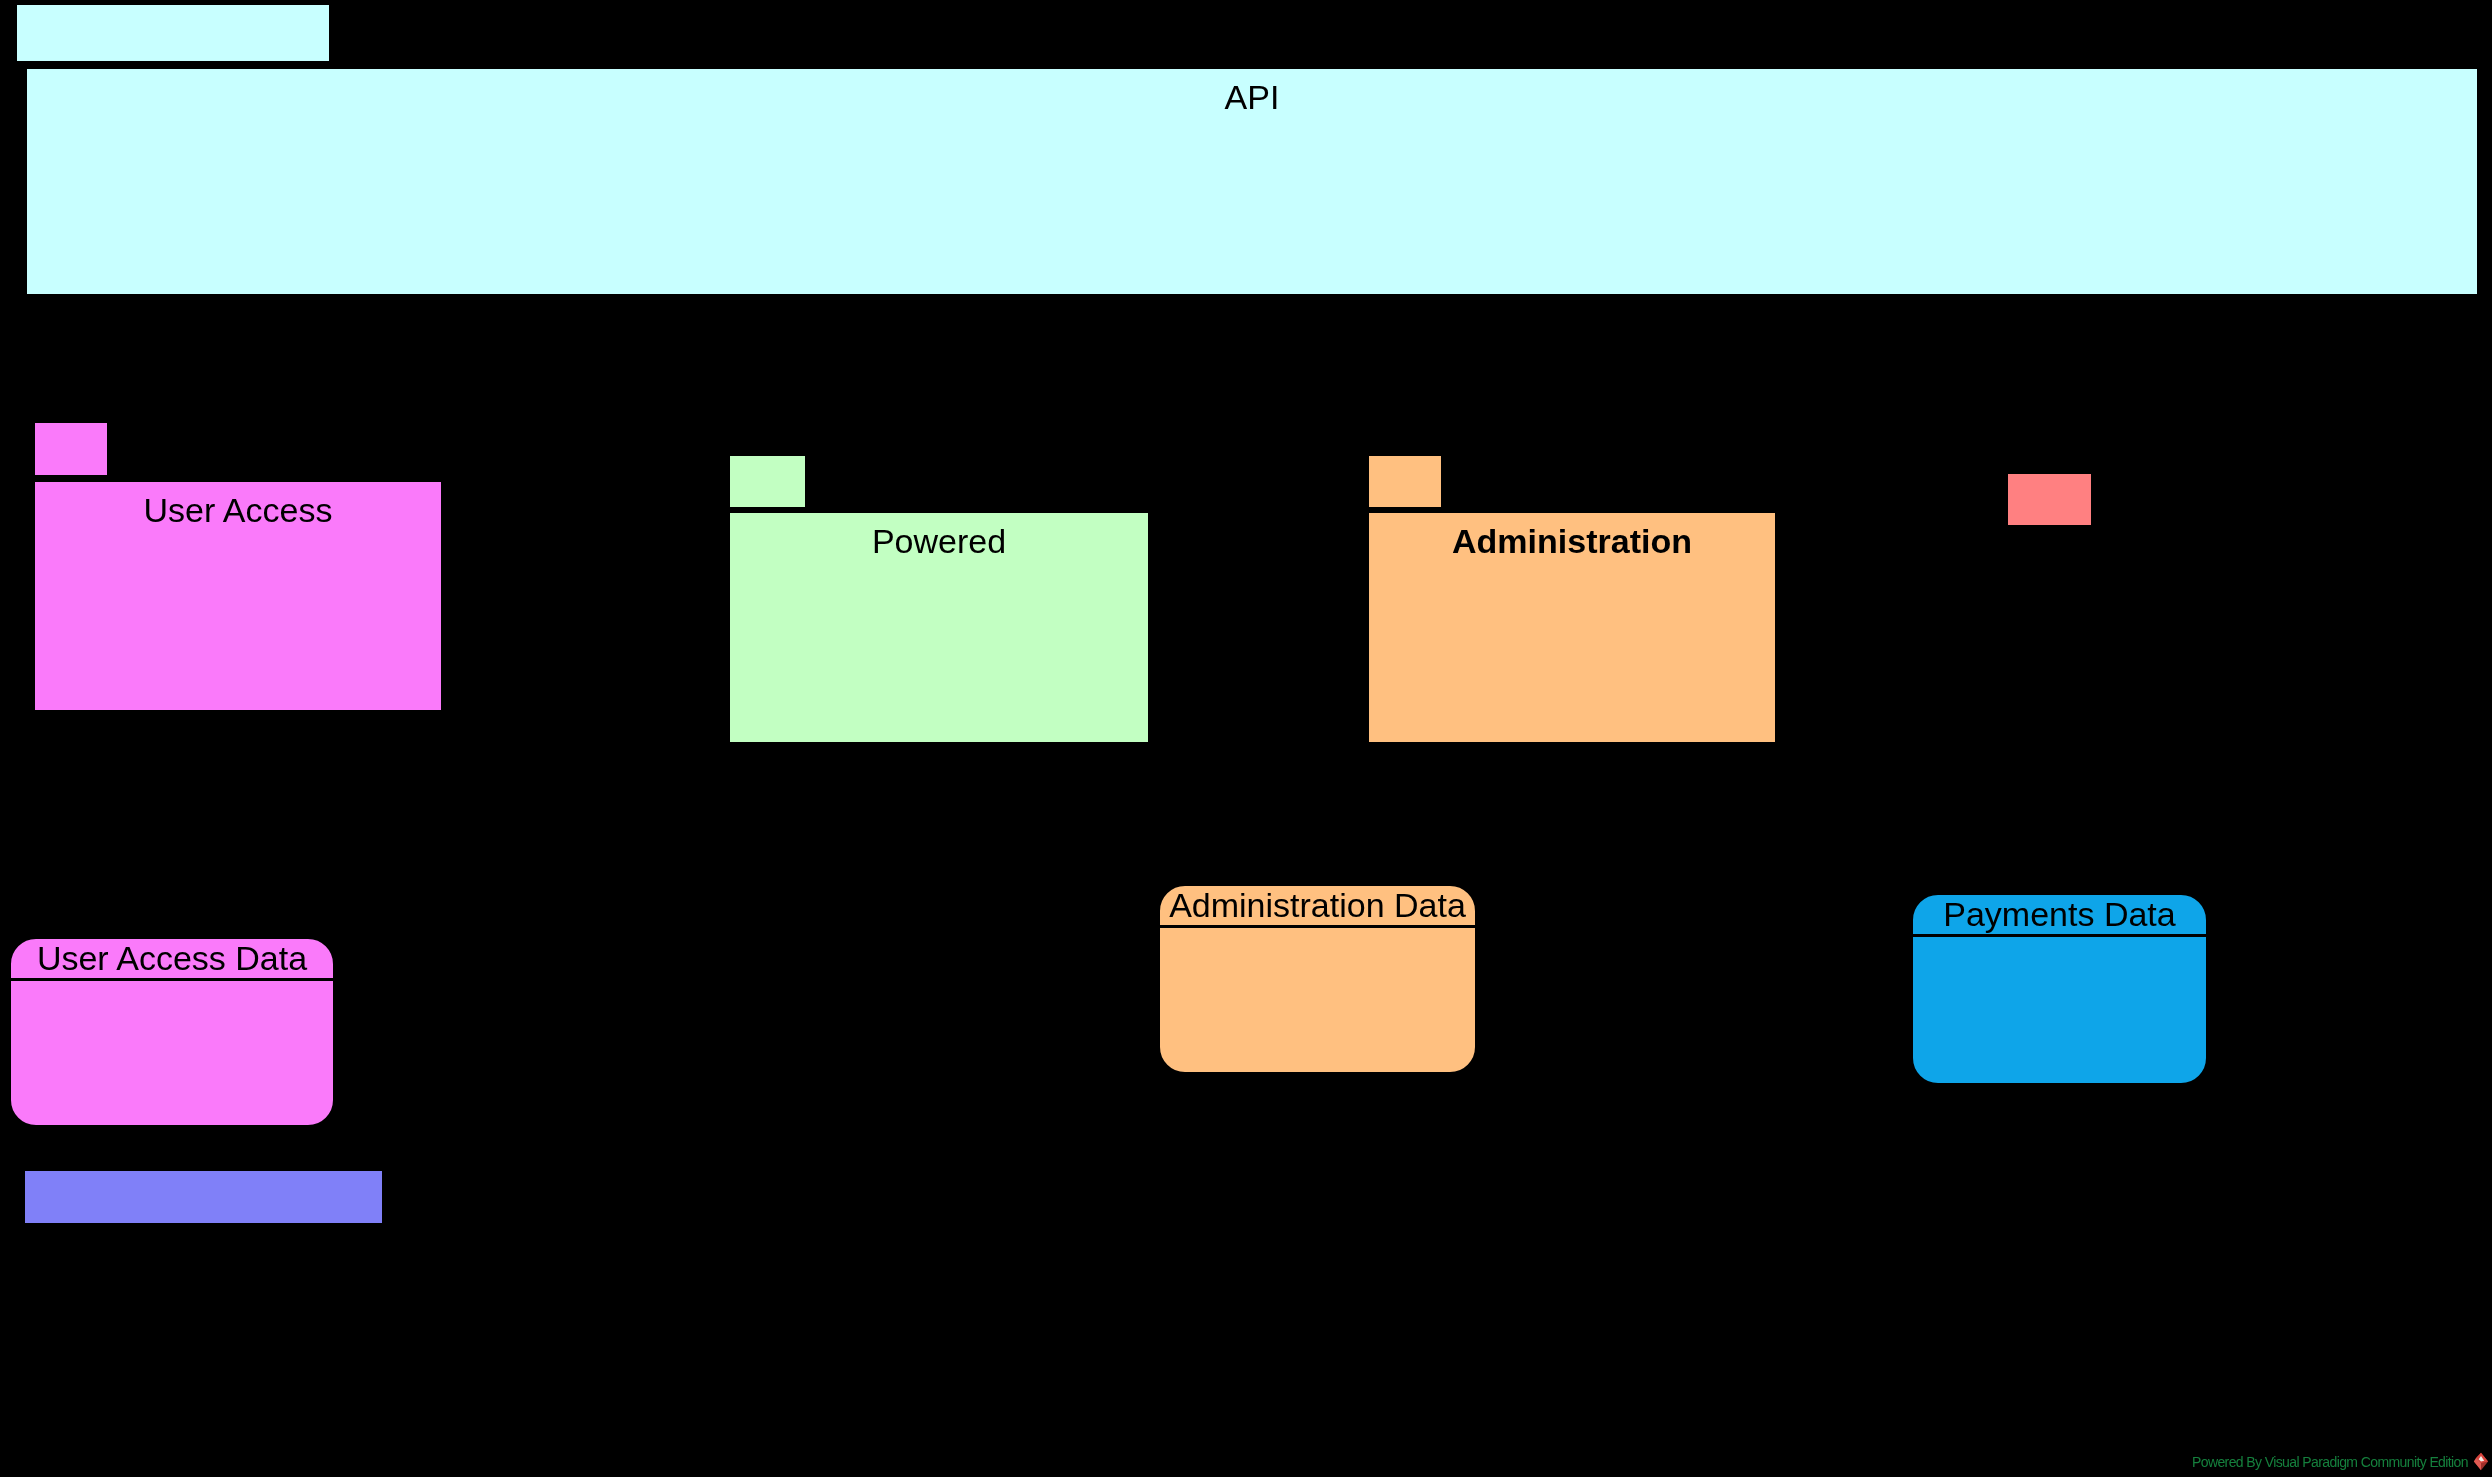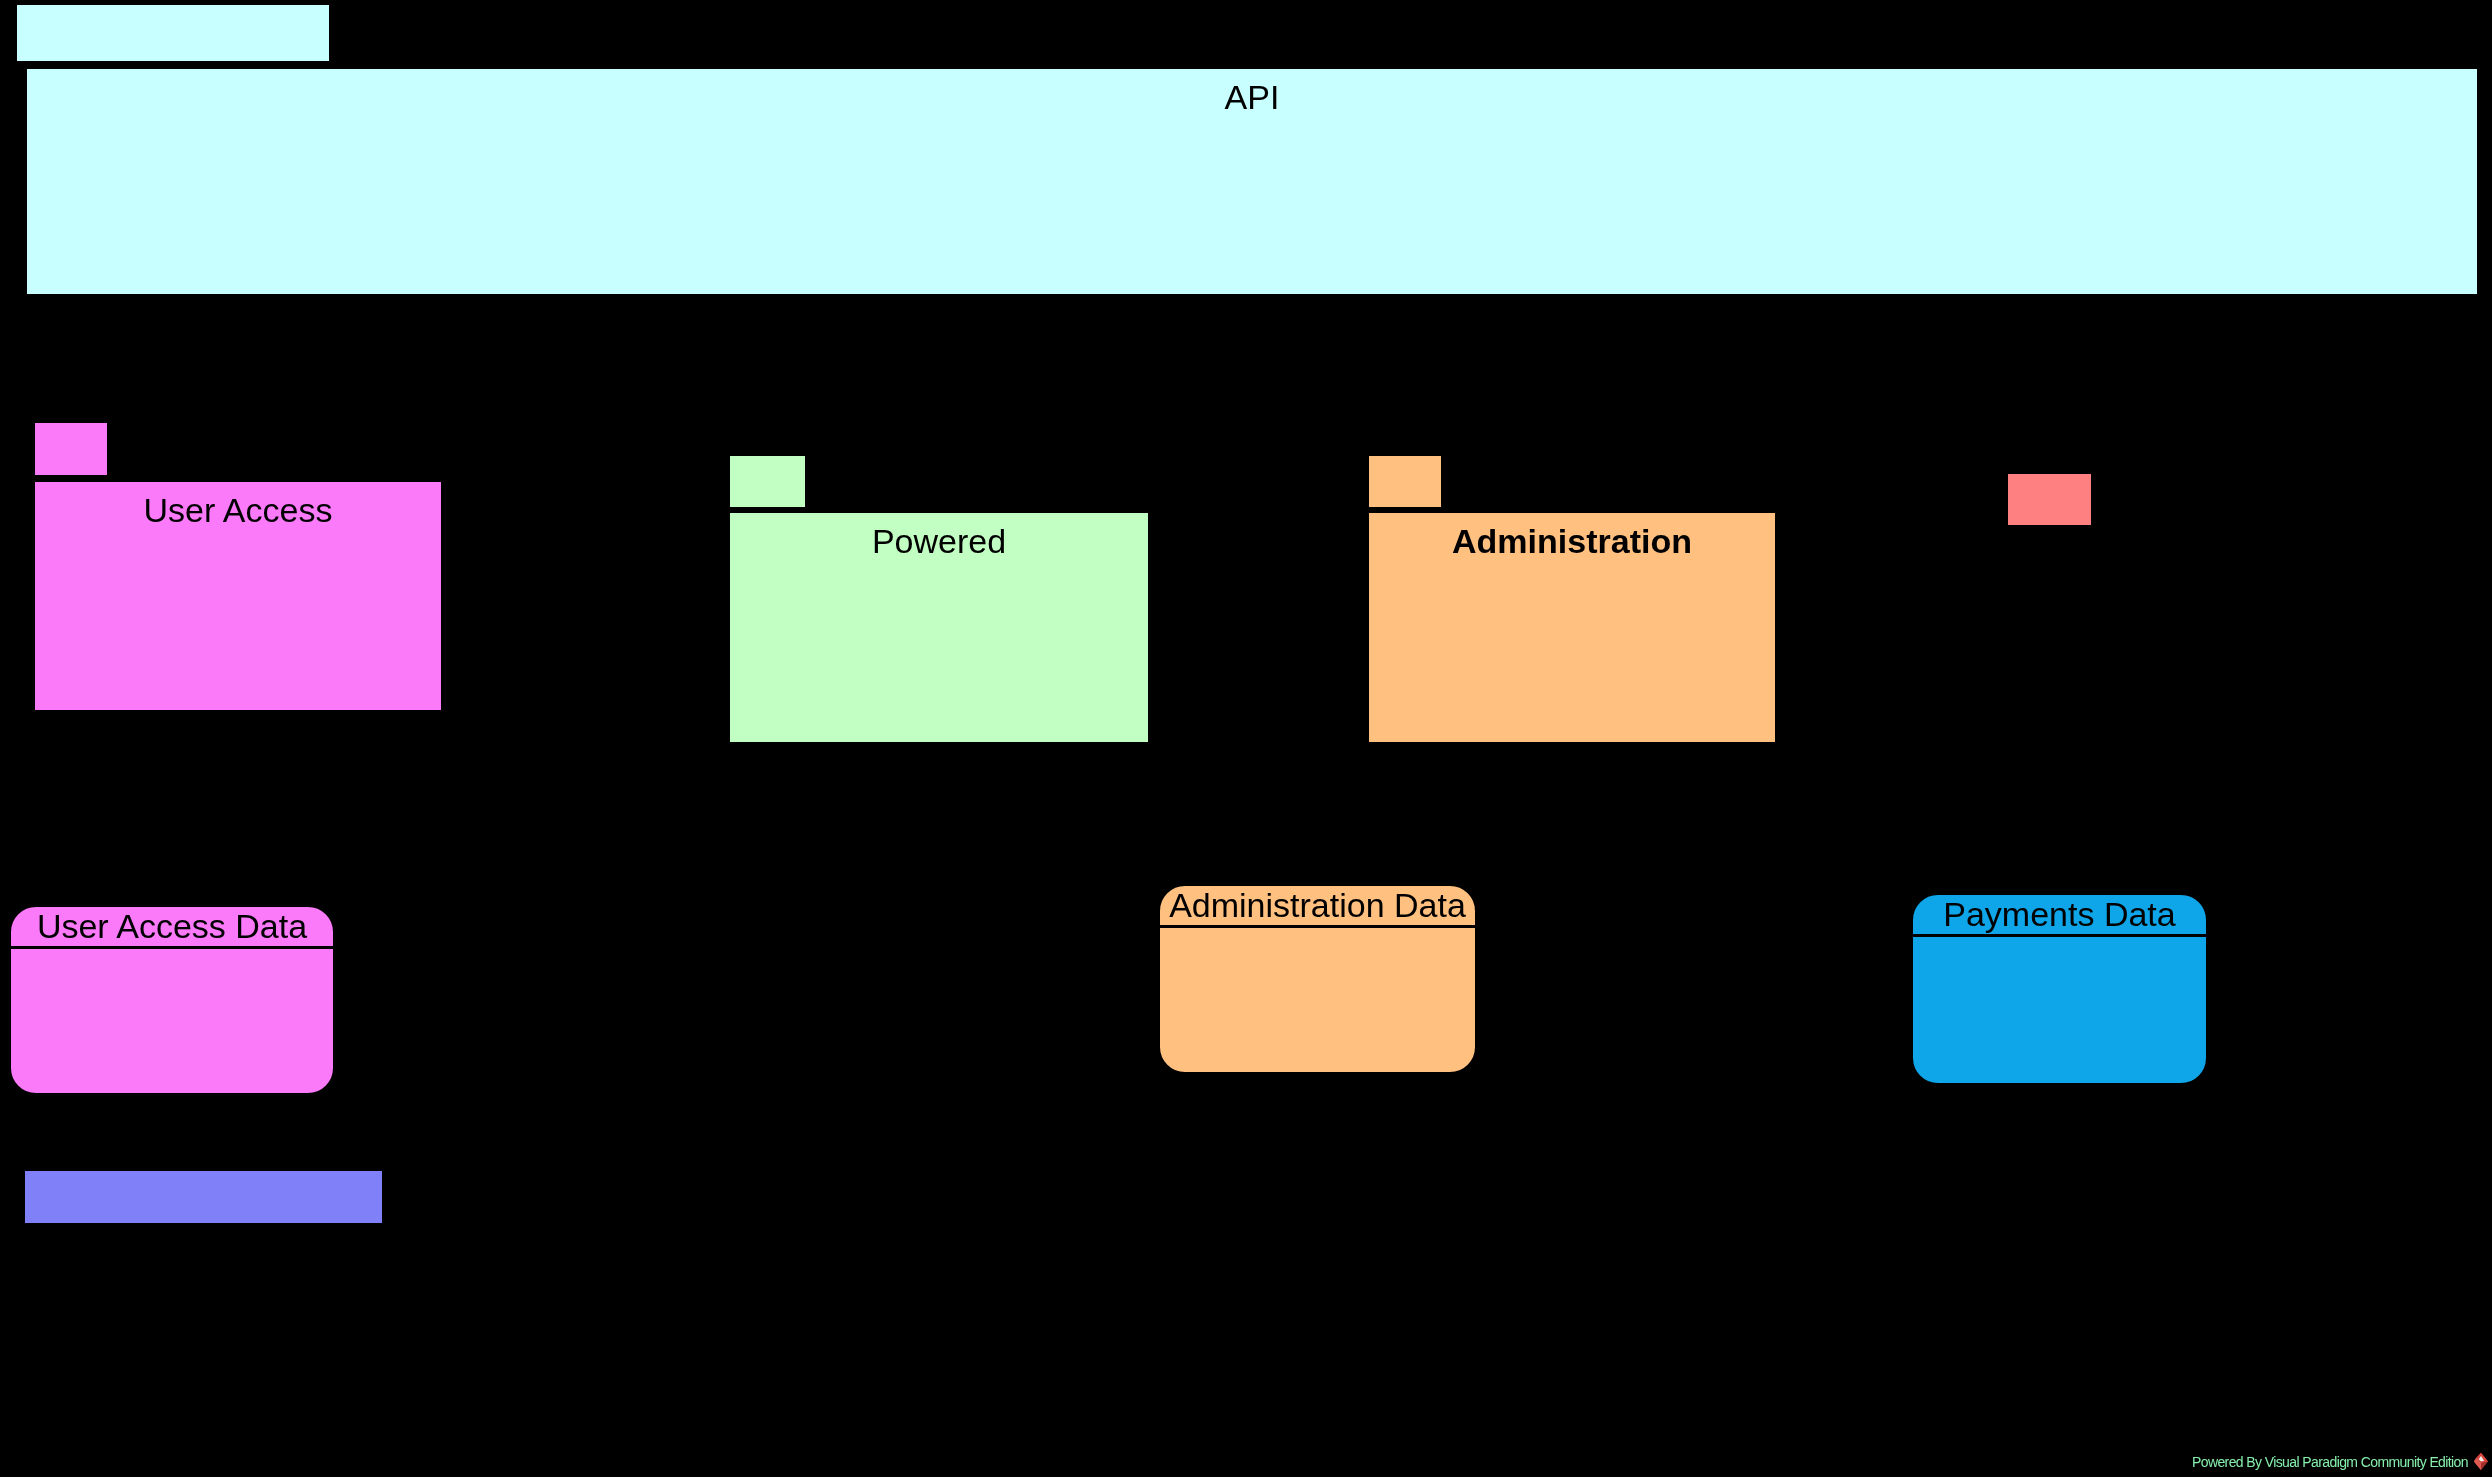--- a/index.html
+++ b/index.html
@@ -58,21 +58,21 @@
   }
   .store-header {
     box-sizing: border-box;
     height: 42px;
     border-bottom: 3px solid #000;
     font-size: 34px;
     line-height: 38px;
     text-align: center;
     color: #000;
   }
-  #store-uad { left: 8px;    top: 904px; width: 328px; height: 192px; }
+  #store-uad { left: 8px;    top: 936px; width: 328px; height: 192px; }
   #store-md  { left: 587px;  top: 883px; width: 344px; height: 194px; }
   #store-ad  { left: 1157px; top: 883px; width: 321px; height: 192px; }
   #store-pd  { left: 1910px; top: 892px; width: 299px; height: 194px; }
 
   
   .watermark {
     position: absolute;
     right: 3px;
     bottom: 7px;
     display: flex;
@@ -120,21 +120,21 @@
     <div class="store-header">Administration Data</div>
   </div>
 
   <div class="store" id="store-pd" style="background-color: #0ea5e9;">
     <div class="store-header">Payments Data</div>
   </div>
 
   <div class="pkg-tab" id="bus-tab" style="background-color: rgb(128, 128, 248);"></div>
 
   <div class="watermark">
-    <span class="wm-text" style="color: #86efac;">Powered By Visual Paradigm Community Edition</span>
+    <span class="wm-text" style="color: #15803d;">Powered By Visual Paradigm Community Edition</span>
     <span class="wm-logo">
       <svg width="16" height="19" viewBox="0 0 20 24" aria-hidden="true">
         <polygon points="10,1 19,12 10,23 1,12" fill="#9e2f2a"></polygon>
         <polygon points="10,1 19,12 10,14 4,7" fill="#d8453e"></polygon>
         <polygon points="10,14 10,23 1,12 4,7" fill="#e05a52"></polygon>
         <polygon points="10,5 14,11 10,12 7,9" fill="#f2efe9"></polygon>
       </svg>
     </span>
   </div>
 

